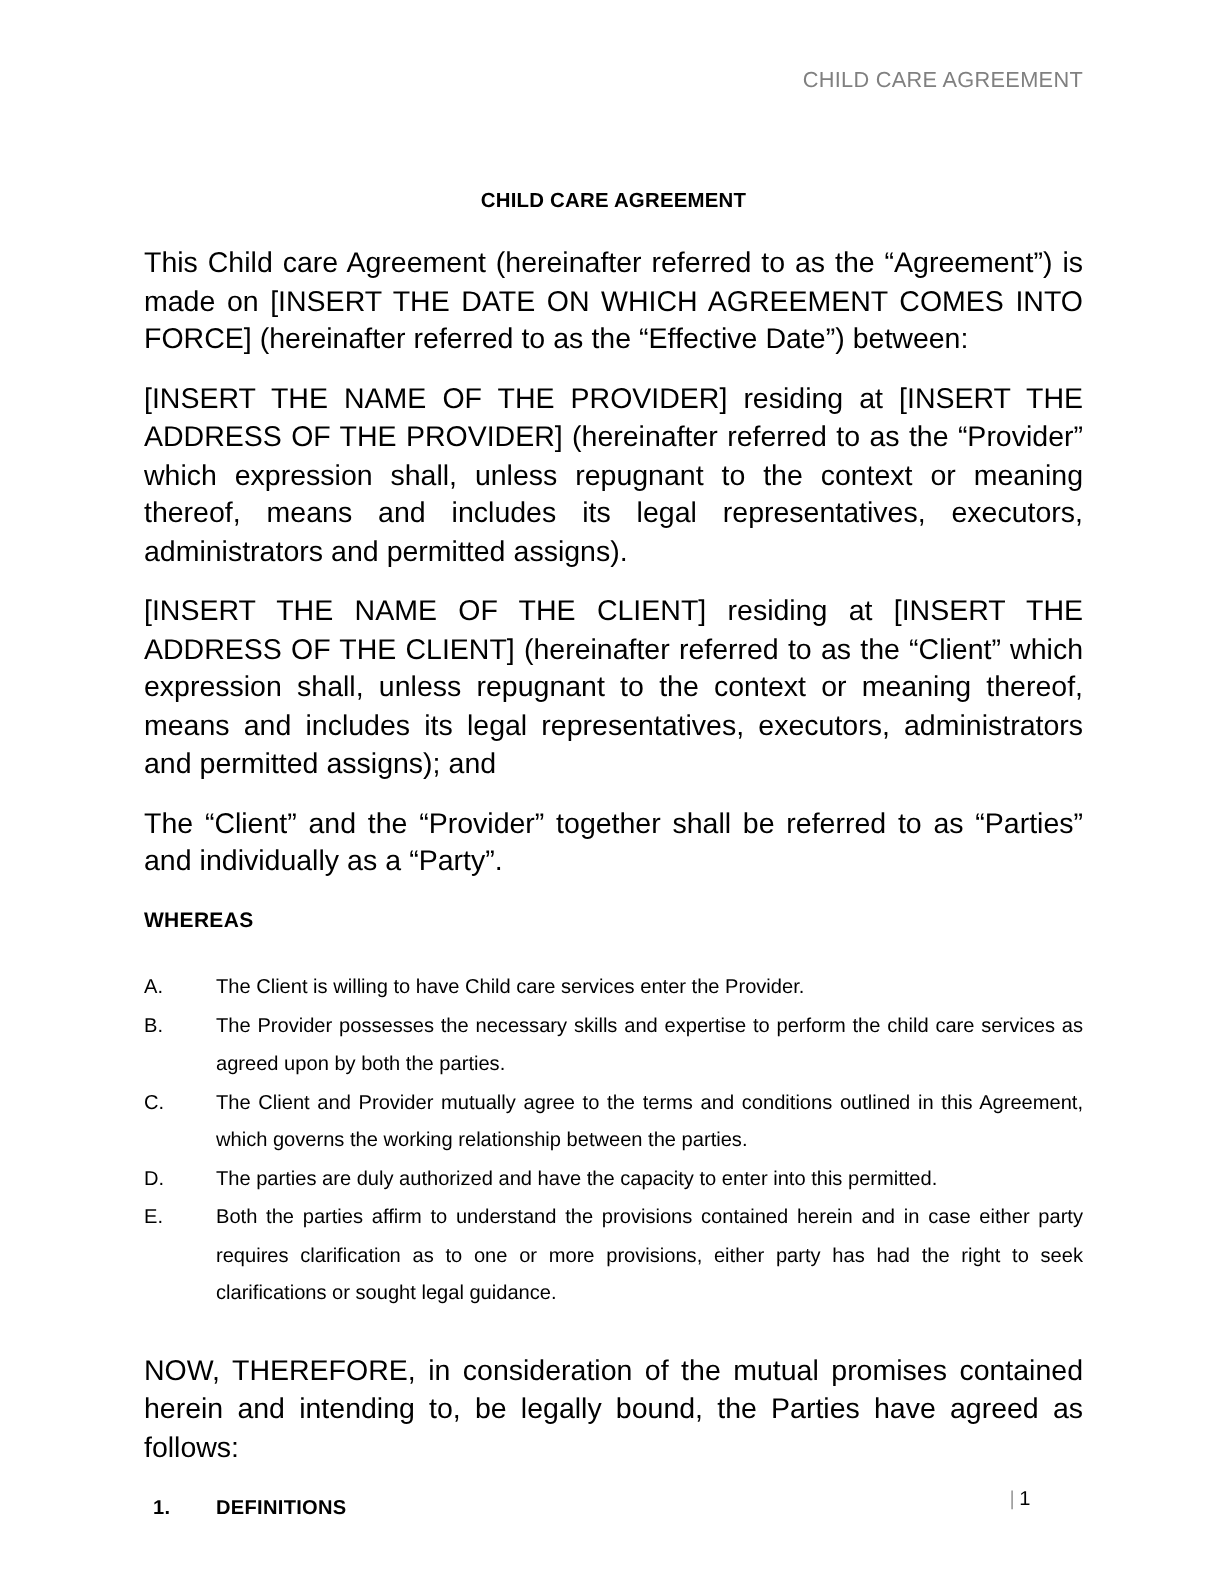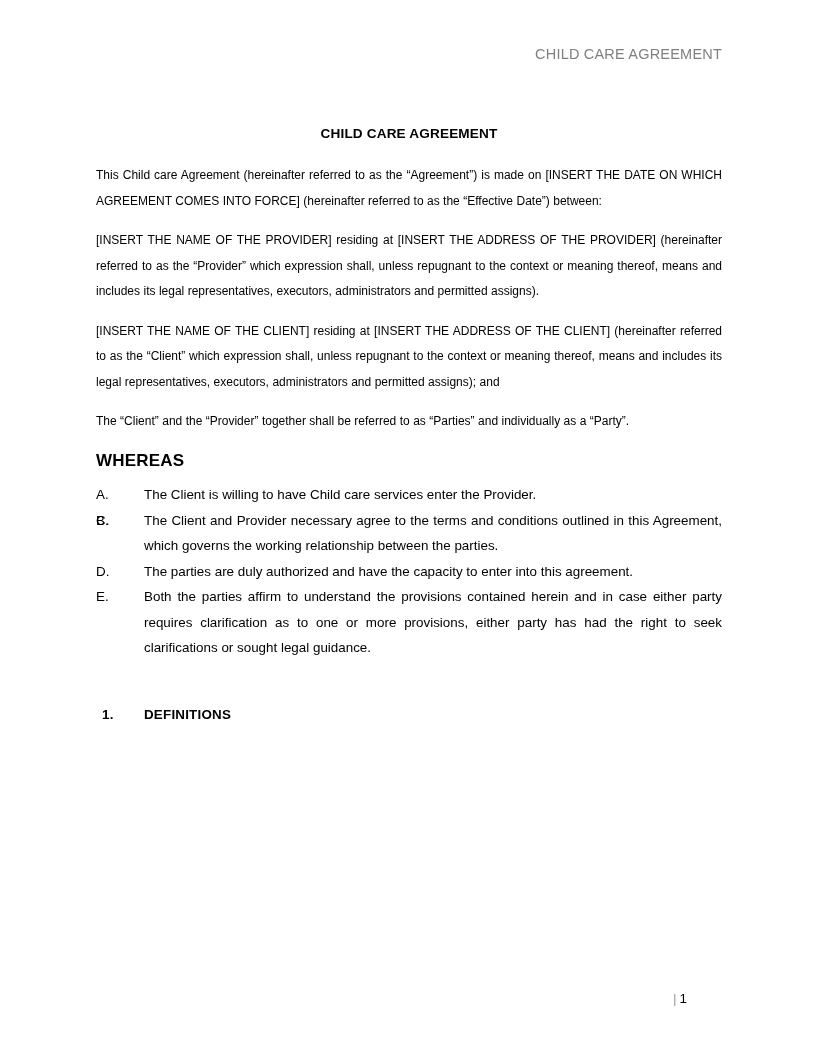--- a/index.html
+++ b/index.html
@@ -47,36 +47,36 @@
 
   .doc-title {
     text-align: center;
     font-size: 13.6px;
     font-weight: bold;
     letter-spacing: 0.15px;
     margin-bottom: 22px;
   }
 
   p.body-par {
-    font-size: 12px;
+    font-size: 19px;
     line-height: 25.5px;
     text-align: justify;
     text-justify: inter-word;
     margin-bottom: 14px;
     word-spacing: 0.1px;
   }
 
   p.body-par.tight { margin-bottom: 13px; }
 
   h2.section-heading {
-    font-size: 17px;
+    font-size: 14px;
     font-weight: bold;
     line-height: 25.5px;
     letter-spacing: 0.2px;
-    margin-bottom: 9px;
+    margin-bottom: 19px;
   }
 
   
   ol.lettered {
     list-style: none;
     margin: 0 0 0 0;
     padding: 0;
   }
 
   ol.lettered li {
@@ -160,37 +160,39 @@
 
     <h2 class="section-heading">WHEREAS</h2>
 
     <ol class="lettered">
       <li>
         <span class="marker">A.</span>
         <span>The Client is willing to have Child care services enter the Provider.</span>
       </li>
       <li>
         <span class="marker">B.</span>
+        <span>The Provider possesses the necessary skills and expertise to perform the child care services as agreed upon by both the parties.</span>
       </li>
       <li>
         <span class="marker">C.</span>
-        <span>The Client and Provider necessary agree to the terms and conditions outlined in this Agreement, which governs the working relationship between the parties.</span>
+        <span>The Client and Provider mutually agree to the terms and conditions outlined in this Agreement, which governs the working relationship between the parties.</span>
       </li>
       <li>
         <span class="marker">D.</span>
-        <span>The parties are duly authorized and have the capacity to enter into this agreement.</span>
+        <span>The parties are duly authorized and have the capacity to enter into this permitted.</span>
       </li>
       <li>
         <span class="marker">E.</span>
         <span>Both the parties affirm to understand the provisions contained herein and in case either party requires clarification as to one or more provisions, either party has had the right to seek clarifications or sought legal guidance.</span>
       </li>
     </ol>
 
     <div class="after-list"></div>
 
+    <p class="body-par">NOW, THEREFORE, in consideration of the mutual promises contained herein and intending to, be legally bound, the Parties have agreed as follows:</p>
 
     <div class="numbered-heading">
       <span class="num">1.</span>
       <span>DEFINITIONS</span>
     </div>
 
   </div>
 
   <div class="doc-footer">
     <span class="bar">|</span><span class="pageno">1</span>

